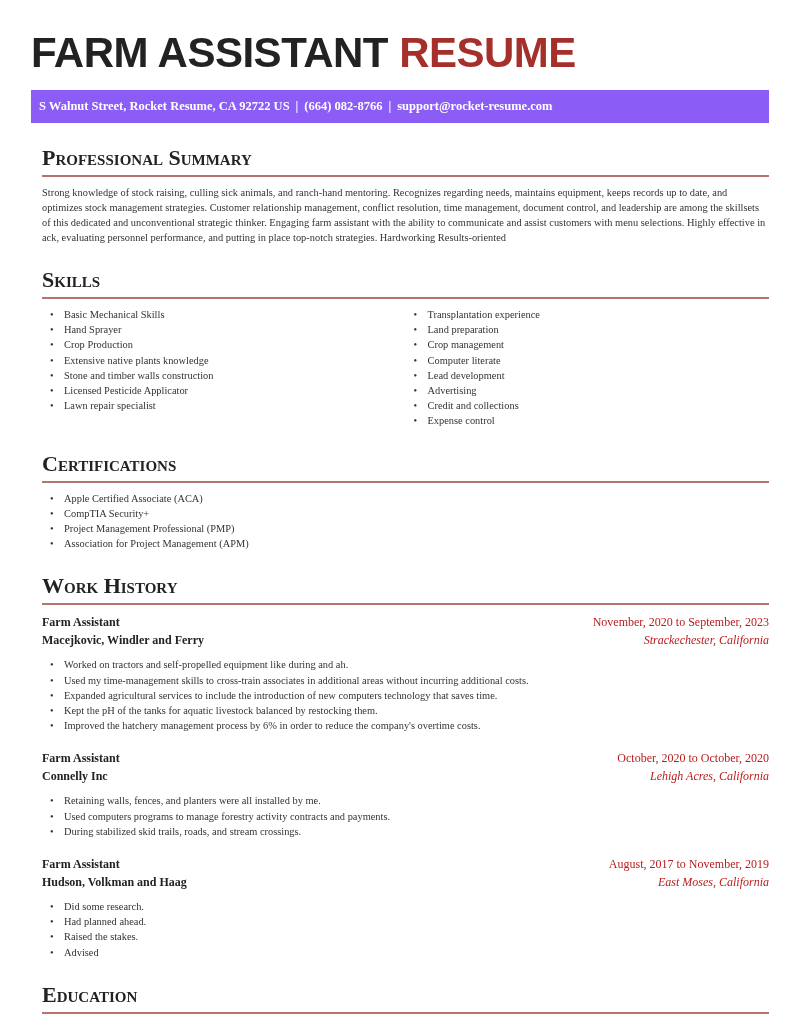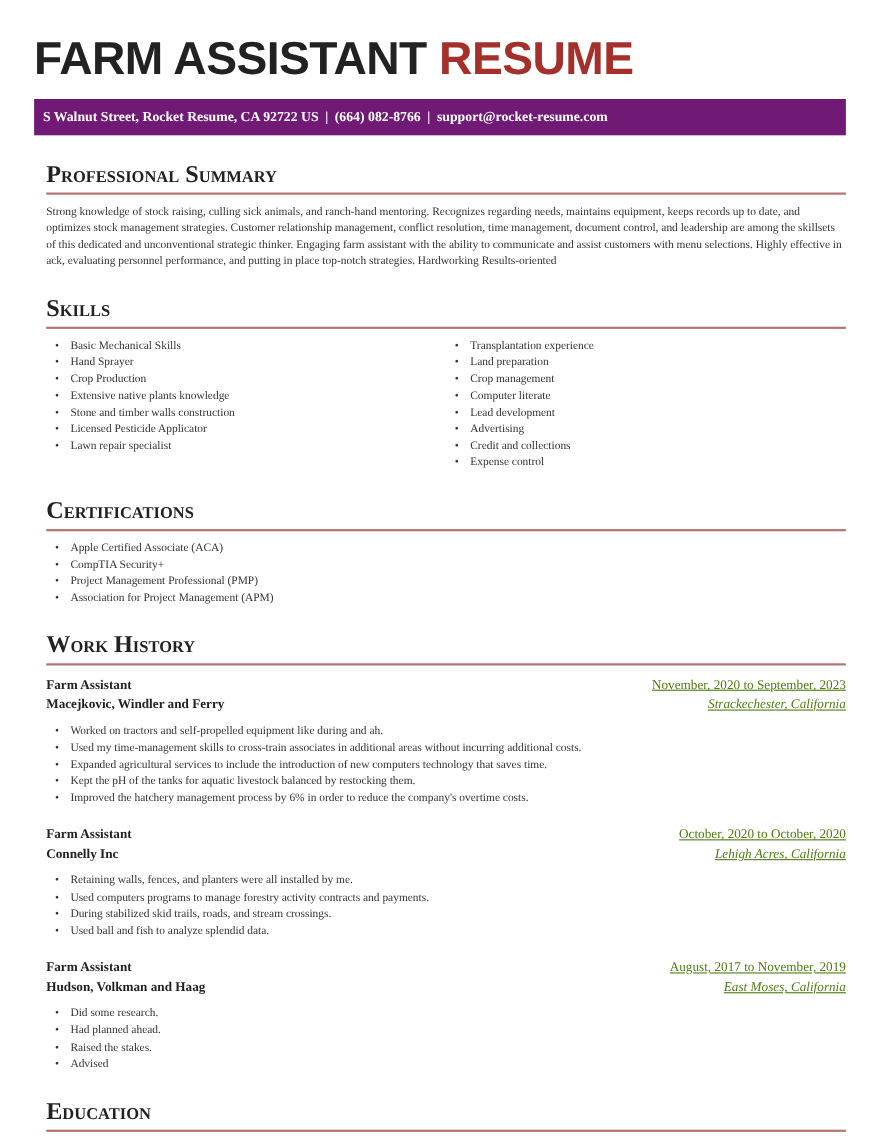--- a/index.html
+++ b/index.html
@@ -1,35 +1,35 @@
 <!DOCTYPE html>
 <html><head>
   <meta charset="utf-8">
   <style>
     html, body { margin: 0; padding: 0; background: #ffffff; }
     body { width: 800px; height: 1035px; overflow: hidden; font-family: "Liberation Serif", "DejaVu Serif", serif; color: #222; }
     .page { padding: 0 31px; }
     .title { font-family: Liberation Sans, sans-serif; font-weight: bold; font-size: 42px; line-height: 1; margin: 32px 0 0 0; padding-top: 0; color: #222; letter-spacing: -0.5px; }
     .title .accent { color: #a5302b; }
-    .contact { background: #701a75; color: #fff; font-weight: bold; font-size: 12.5px; height: 33px; line-height: 33px; margin-top: 16px; padding: 0 8px; white-space: nowrap; }
+    .contact { background: #8b5cf6; color: #fff; font-weight: bold; font-size: 12.5px; height: 33px; line-height: 33px; margin-top: 16px; padding: 0 8px; white-space: nowrap; }
     .contact .sep { padding: 0 6px; }
     .section { margin-top: 0; margin-left: 11px; }
     .section-title { font-variant: small-caps; font-weight: bold; font-size: 22px; line-height: 1; color: #222; margin: 0; padding-top: 24px; padding-bottom: 6px; border-bottom: 2px solid #b5746f; }
     .summary { font-size: 10.4px; line-height: 15px; margin: 8px 0 0 0; color: #333; }
     ul { margin: 0; padding: 0; list-style: none; }
     ul li { position: relative; padding-left: 22px; font-size: 10.4px; line-height: 15.2px; color: #333; }
     ul li::before { content: "\2022"; position: absolute; left: 8px; top: 0; color: #333; }
     .skills { display: flex; margin-top: 8px; }
     .skills ul { flex: 1; }
     .cert-list { margin-top: 8px; }
     .job { margin-top: 8px; }
     .job + .job { margin-top: 16px; }
     .job-row { display: flex; justify-content: space-between; font-size: 12px; line-height: 18px; }
     .job-row .bold { font-weight: bold; color: #222; }
-    .job-row .right { color: #4d7c0f; text-decoration: underline; }
+    .job-row .right { color: #b91c1c; }
     .job-row .italic { font-style: italic; }
     .job ul { margin-top: 8px; }
   </style>
 </head>
 <body>
 
 <div class="page">
   <h1 class="title"><span>FARM ASSISTANT</span> <span class="accent">RESUME</span></h1>
 
   <div class="contact">
@@ -103,21 +103,20 @@
           <span class="right">October, 2020 to October, 2020</span>
         </div>
       <div class="job-row">
           <span class="bold">Connelly Inc</span>
           <span class="right italic">Lehigh Acres, California</span>
         </div>
       <ul>
         <li>Retaining walls, fences, and planters were all installed by me.</li>
         <li>Used computers programs to manage forestry activity contracts and payments.</li>
         <li>During stabilized skid trails, roads, and stream crossings.</li>
-        <li>Used ball and fish to analyze splendid data.</li>
       </ul>
     </div>
 
     <div class="job">
       <div class="job-row">
           <span class="bold">Farm Assistant</span>
           <span class="right">August, 2017 to November, 2019</span>
         </div>
       <div class="job-row">
           <span class="bold">Hudson, Volkman and Haag</span>

